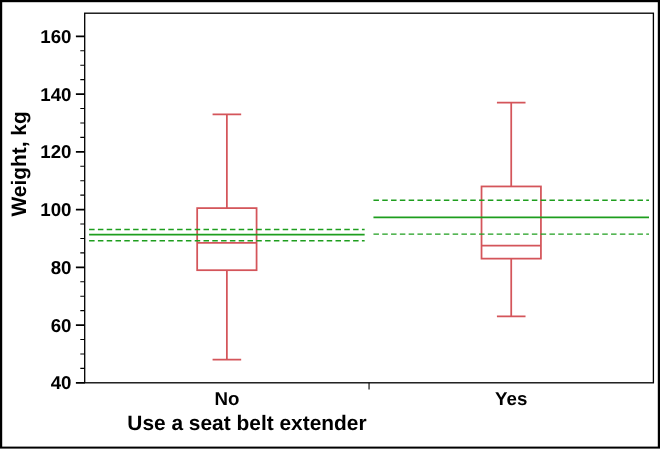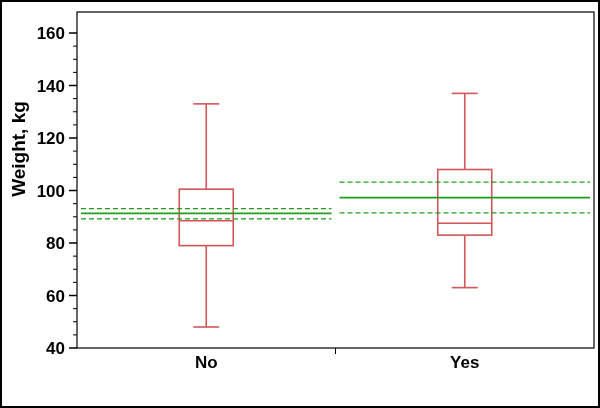--- a/index.html
+++ b/index.html
@@ -91,13 +91,14 @@
       <line x1="462.75" y1="167.5" x2="462.75" y2="91.375" stroke="#d4555a" stroke-width="1.6"></line>
       <line x1="449.75" y1="285.625" x2="475.75" y2="285.625" stroke="#d4555a" stroke-width="1.6"></line>
       <line x1="449.75" y1="91.375" x2="475.75" y2="91.375" stroke="#d4555a" stroke-width="1.6"></line>
       <rect x="435.75" y="167.5" width="54" height="65.625" fill="none" stroke="#d4555a" stroke-width="1.6"></rect>
       <line x1="435.75" y1="221.3125" x2="489.75" y2="221.3125" stroke="#d4555a" stroke-width="1.6"></line>
       <line x1="337.5" y1="180.1" x2="588" y2="180.1" stroke="#1e9e1e" stroke-width="1.3" stroke-dasharray="5 3"></line>
       <line x1="337.5" y1="210.8125" x2="588" y2="210.8125" stroke="#1e9e1e" stroke-width="1.3" stroke-dasharray="5 3"></line>
       <line x1="337.5" y1="195.5875" x2="588" y2="195.5875" stroke="#1e9e1e" stroke-width="1.7"></line>
     </svg>
   <div class="axis-title y-title">Weight, kg</div>
+  <div class="axis-title x-title">Use a seat belt extender</div>
 </div>
 
 </body></html>

